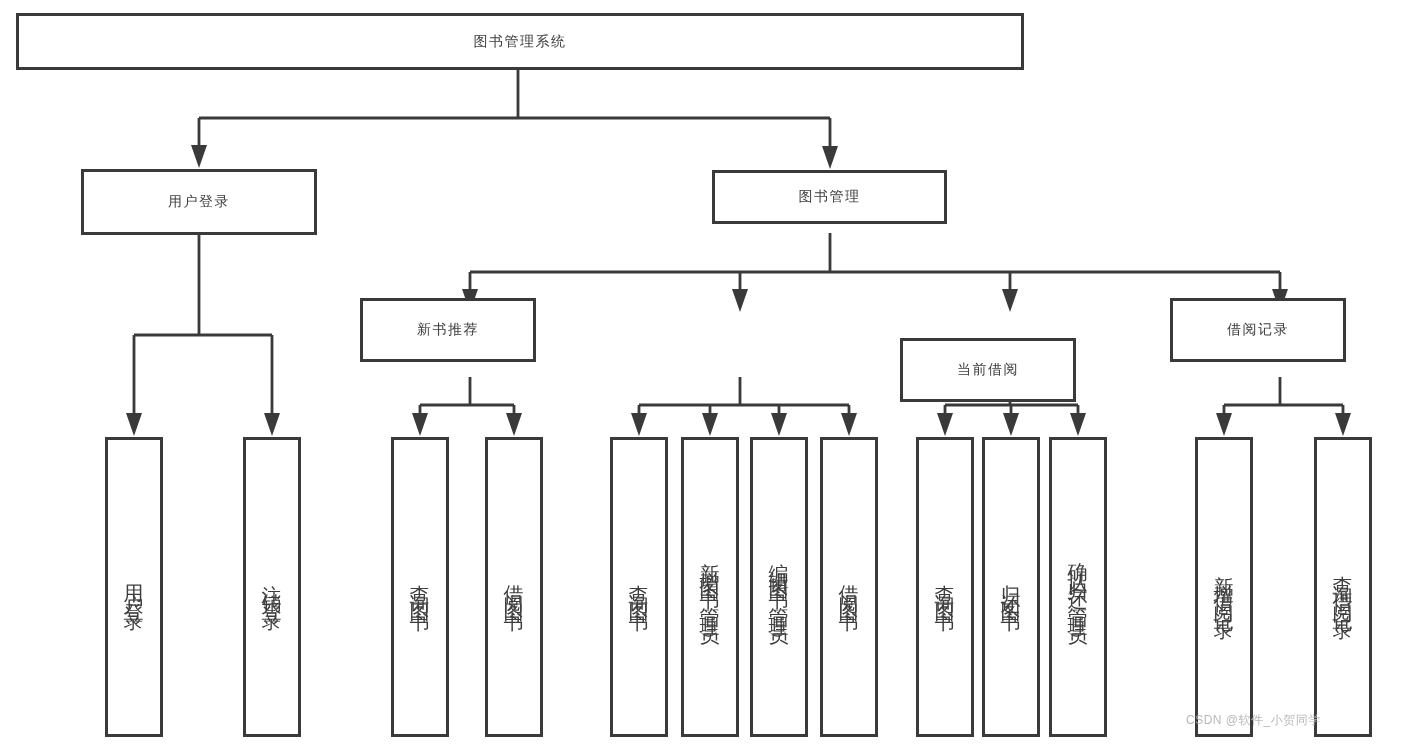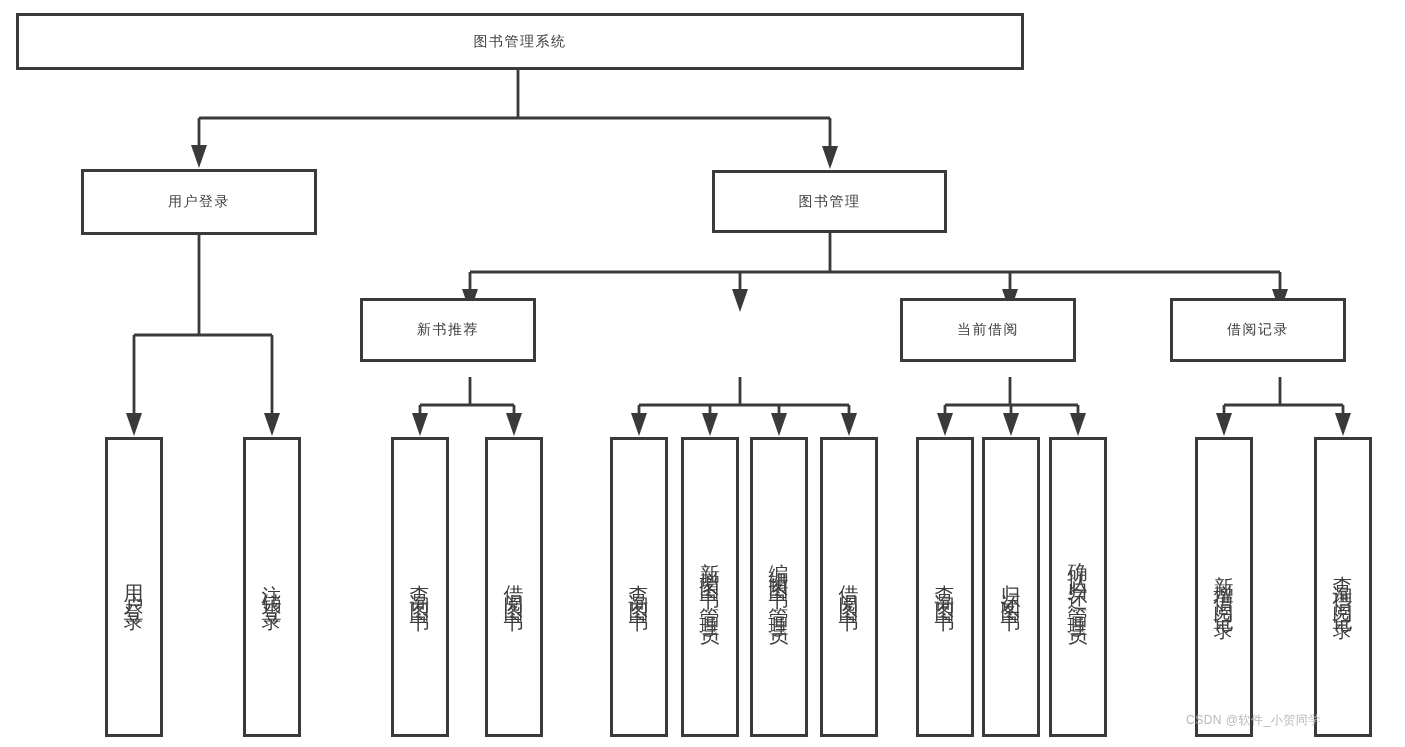--- a/index.html
+++ b/index.html
@@ -29,25 +29,25 @@
     display: flex;
     align-items: center;
     justify-content: center;
     color: #3d3d3d;
     font-size: 14px;
     letter-spacing: 1.5px;
     white-space: nowrap;
   }
   .node.root  { left: 16px;  top: 13px;  width: 1008px; height: 57px; }
   .node.lvl2a { left: 81px;  top: 169px; width: 236px;  height: 66px; }
-  .node.lvl2b { left: 712px; top: 170px; width: 235px;  height: 63px; font-family: Liberation Serif, serif; }
+  .node.lvl2b { left: 712px; top: 170px; width: 235px;  height: 54px; font-family: Liberation Serif, serif; }
   .node.lvl3  { top: 298px;  width: 176px; height: 64px; }
   .node.l3-1  { left: 360px; }
   .node.l3-2  { left: 630px; }
-  .node.l3-3  { left: 900px; }
+  .node.l3-3  { left: 900px; margin-top: 40px; }
   .node.l3-4  { left: 1170px; }
   .leaf {
     position: absolute;
     box-sizing: border-box;
     top: 437px;
     width: 58px;
     height: 300px;
     background: #ffffff;
     border: 3px solid #3a3a3a;
     display: flex;

